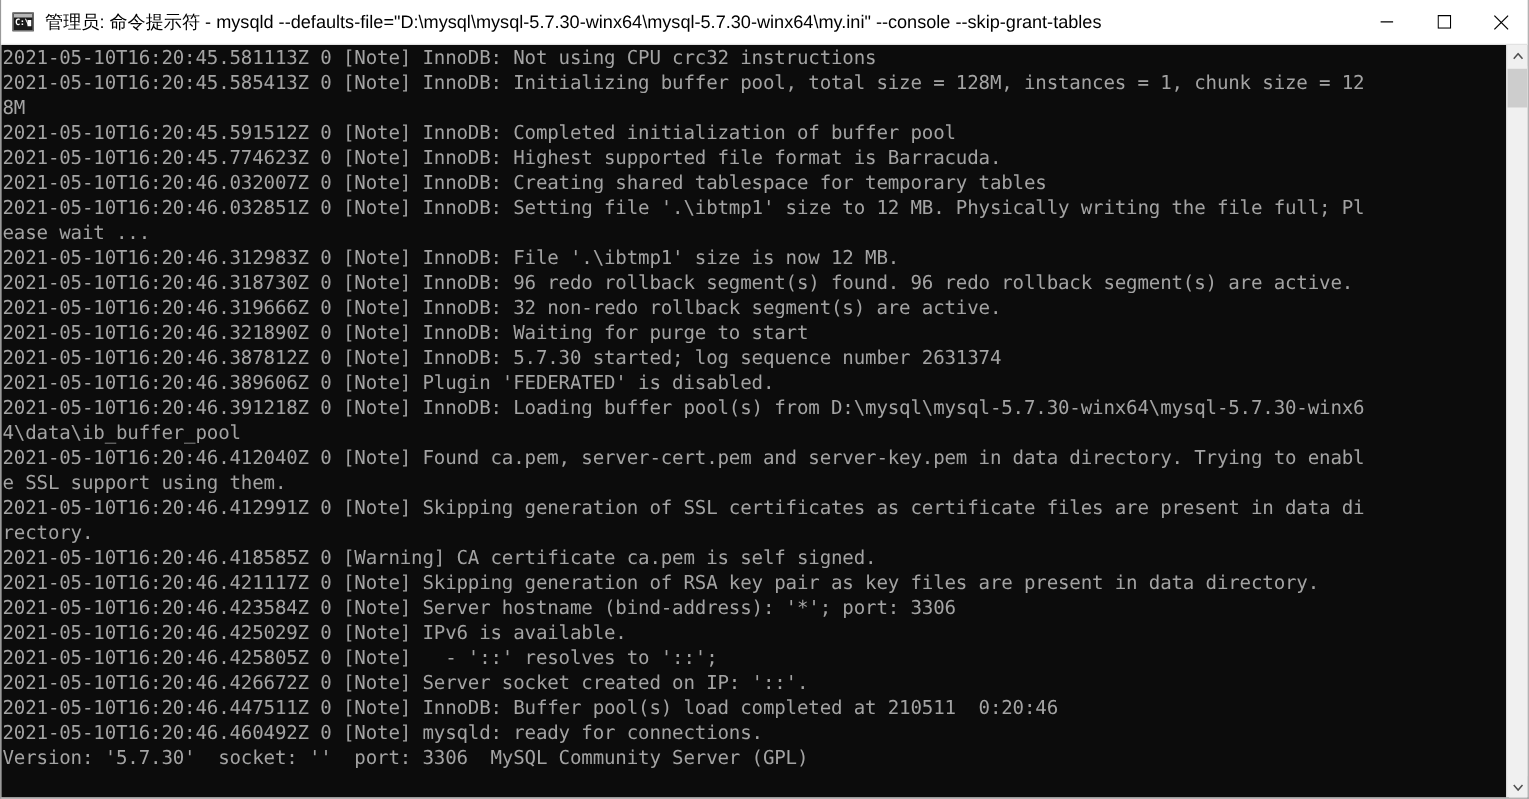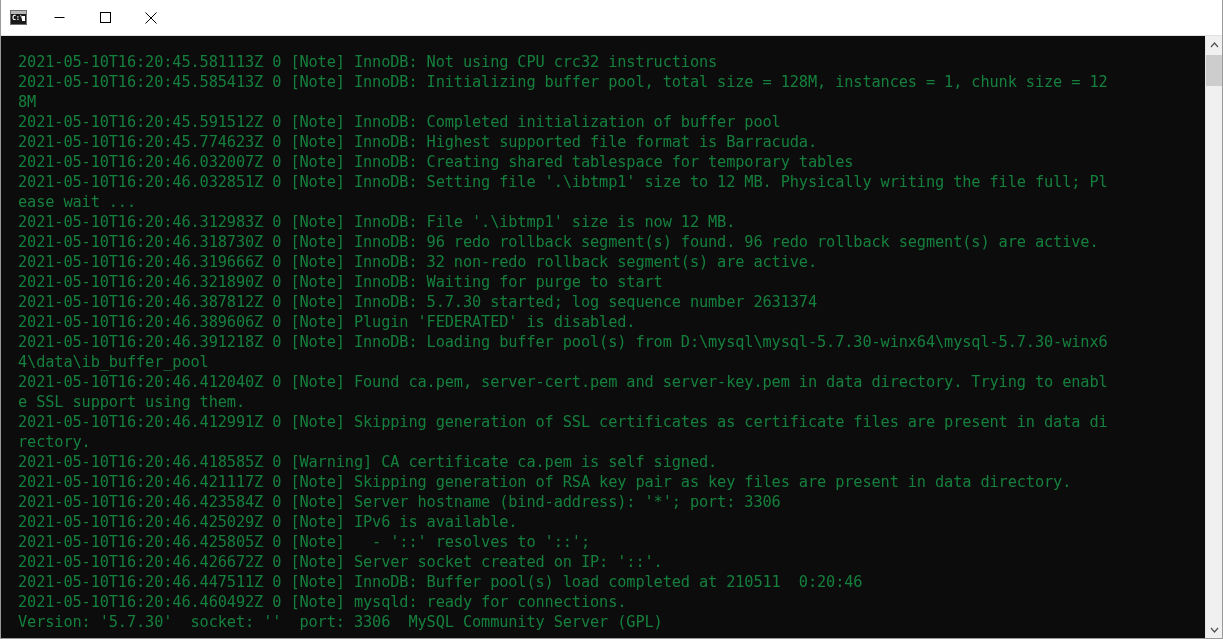--- a/index.html
+++ b/index.html
@@ -109,26 +109,26 @@
     height: 602px;
     background: #0c0c0c;
     overflow: hidden;
     box-sizing: border-box;
   }
 
   #console-text {
     position: absolute;
     left: 1px;
     top: 0px;
-    margin: 16px;
+    margin: 0;
     padding: 0;
     font-family: "DejaVu Sans Mono", "Liberation Mono", monospace;
     font-size: 15.3px;
     line-height: 20px;
-    color: #15803d;
+    color: #a3a3a3;
     white-space: pre;
     letter-spacing: -0.13px;
     text-rendering: optimizeSpeed;
   }
 
   
   #scrollbar {
     position: absolute;
     right: 0;
     top: 36px;
@@ -174,20 +174,21 @@
 <div id="window">
 
   <div id="titlebar">
 
     <div id="app-icon">
       <div class="cmd-top"></div>
       <div class="cmd-text">C:\</div>
       <div class="cmd-cursor"></div>
     </div>
 
+    <div id="window-title">管理员: 命令提示符 -  mysqld  --defaults-file="D:\mysql\mysql-5.7.30-winx64\mysql-5.7.30-winx64\my.ini" --console --skip-grant-tables</div>
 
     <div class="win-btn">
       <svg width="11" height="11" viewBox="0 0 11 11">
         <line x1="0.5" y1="5.5" x2="10.5" y2="5.5" stroke="#000" stroke-width="1"></line>
       </svg>
     </div>
     <div class="win-btn">
       <svg width="11" height="11" viewBox="0 0 11 11">
         <rect x="0.5" y="0.5" width="10" height="10" fill="none" stroke="#000" stroke-width="1"></rect>
       </svg>

